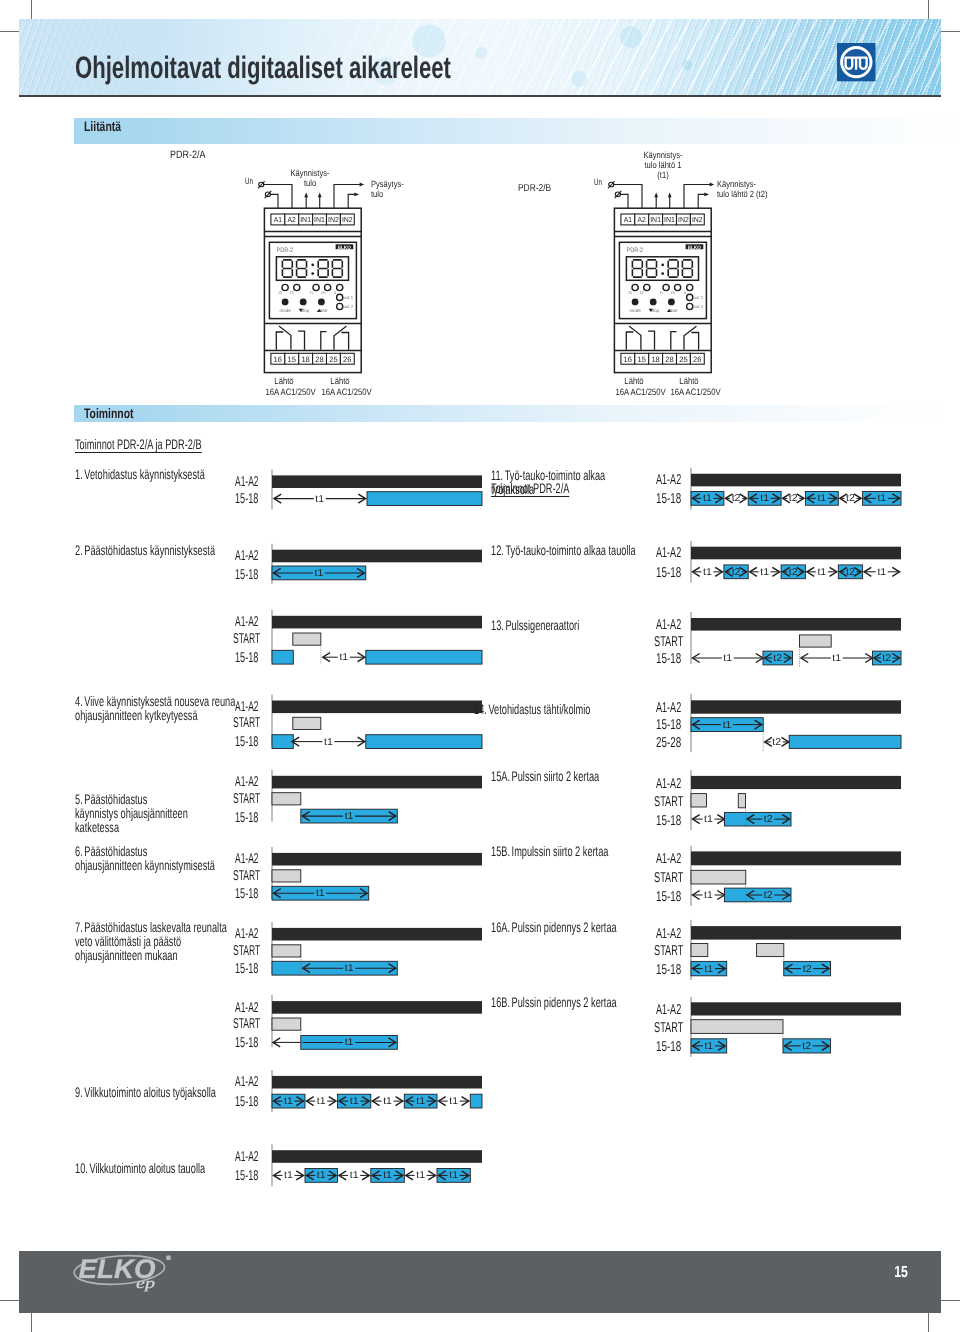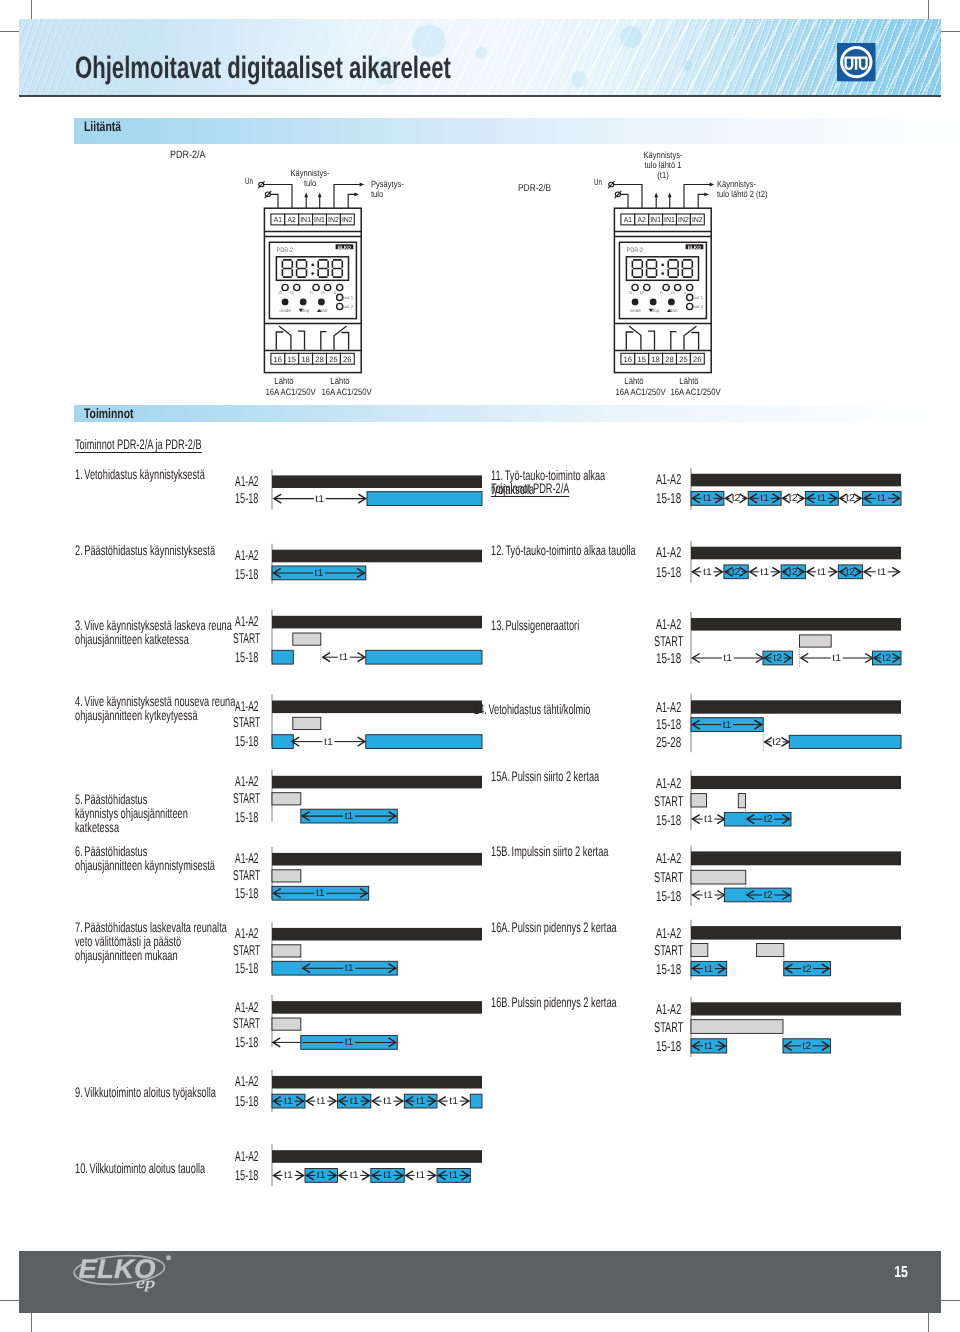--- a/index.html
+++ b/index.html
@@ -903,24 +903,20 @@
     </div>
   <div class="t fnd" style="left:75.0px;top:542.8px;">
       <span class="c"><b class="num">2.</b><span>Päästöhidastus käynnistyksestä</span></span>
     </div>
   <div class="t rl" style="left:234.75px;top:549.20px;">
       <span class="cr" style="transform:scaleX(0.591);">A1-A2</span>
     </div>
     <div class="t rl" style="left:234.80px;top:567.50px;">
       <span class="cr" style="transform:scaleX(0.640);">15-18</span>
     </div>
-  <div class="t fnd" style="left:75.0px;top:617.9px;">
-      <span class="c"><b class="num">3.</b><span>Viive käynnistyksestä laskeva reuna</span></span>
-      <span class="c">ohjausjännitteen katketessa</span>
-    </div>
   <div class="t rl" style="left:234.75px;top:615.30px;">
       <span class="cr" style="transform:scaleX(0.591);">A1-A2</span>
     </div>
     <div class="t rl" style="left:232.85px;top:632.10px;">
       <span class="cr" style="transform:scaleX(0.599);">START</span>
     </div>
     <div class="t rl" style="left:234.80px;top:651.00px;">
       <span class="cr" style="transform:scaleX(0.640);">15-18</span>
     </div>
   <div class="t fnd" style="left:75.0px;top:694.0px;">

